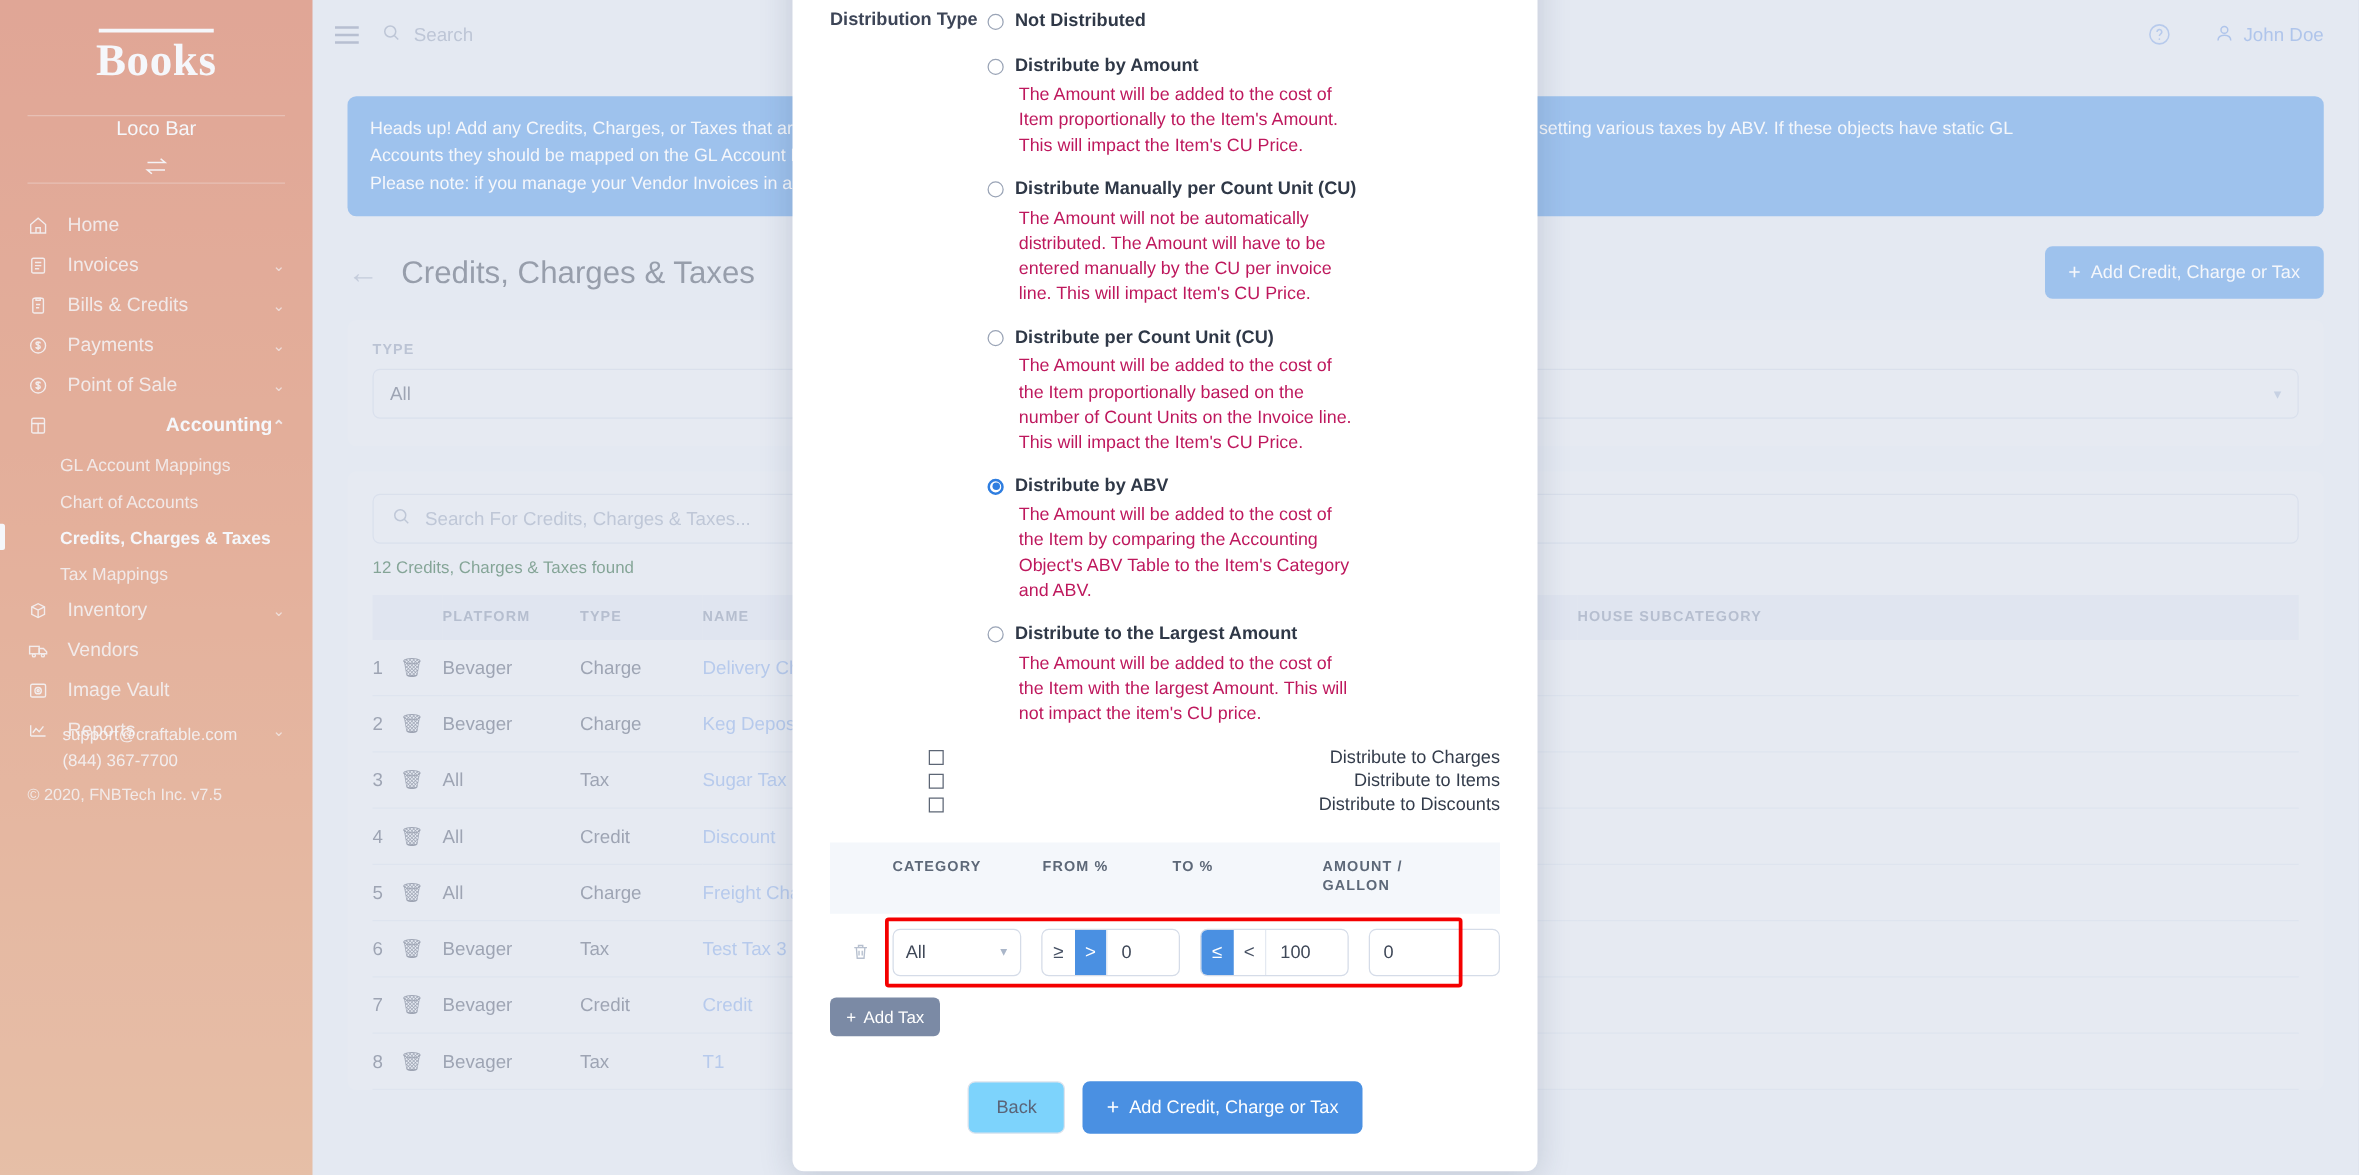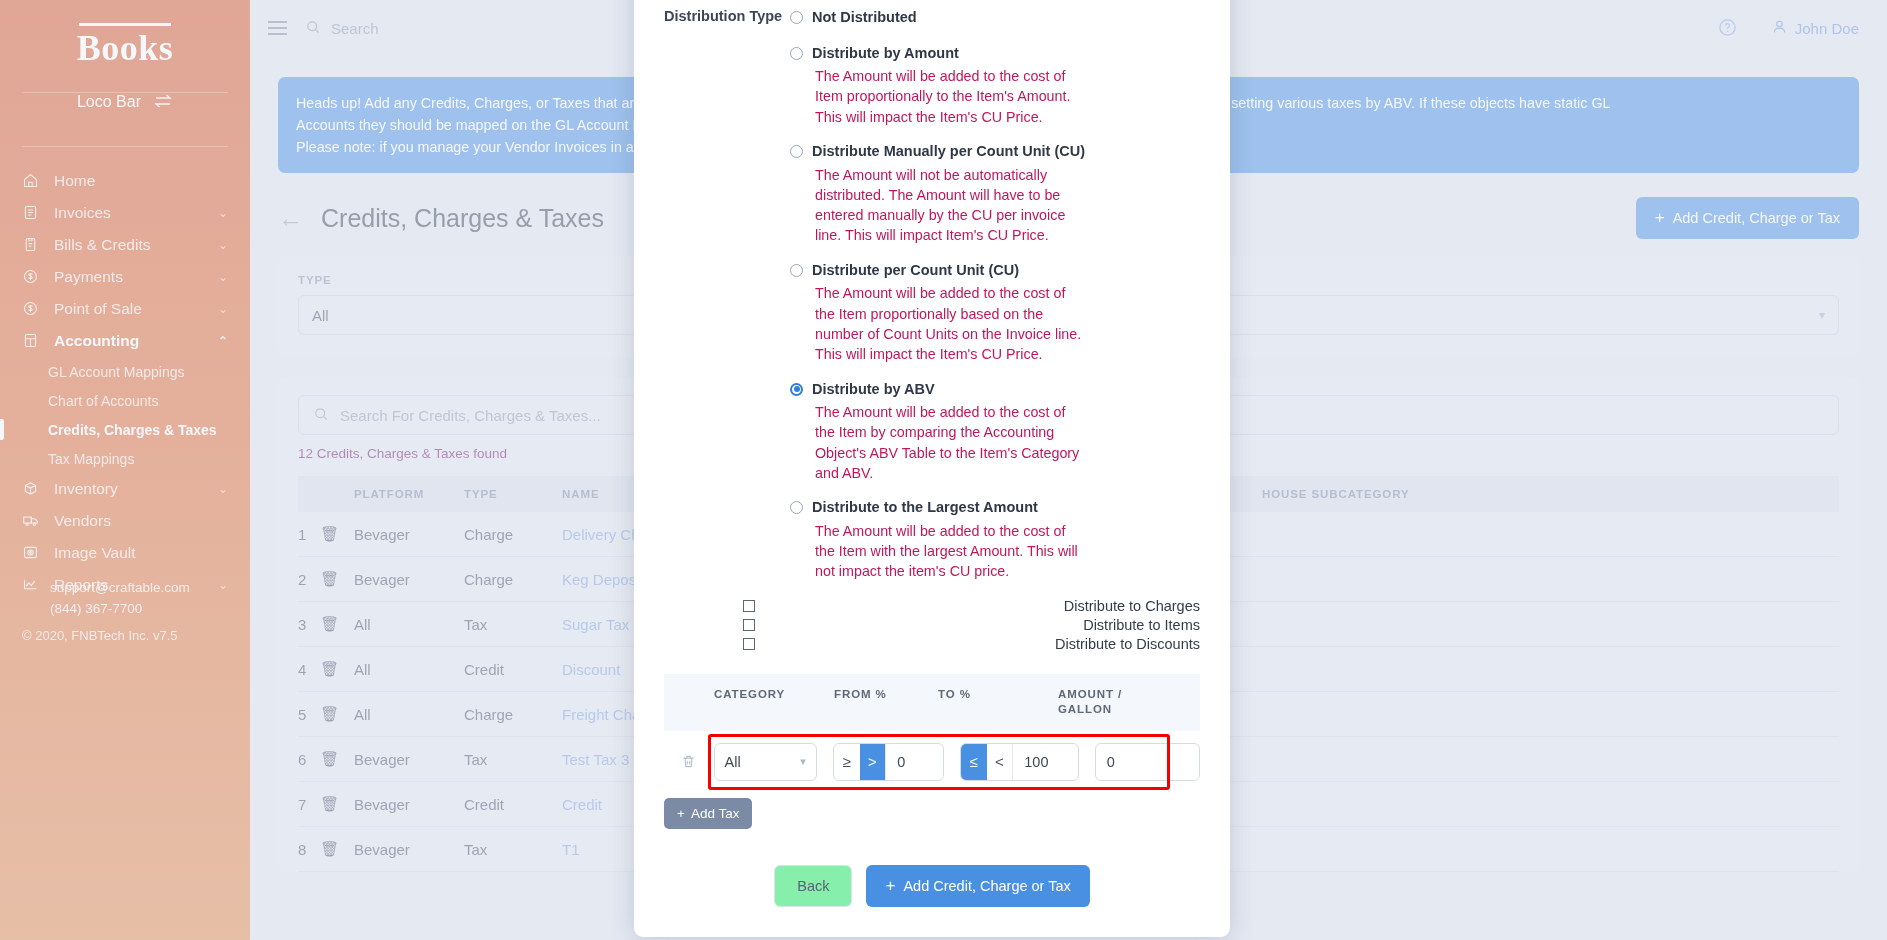--- a/index.html
+++ b/index.html
@@ -25,38 +25,38 @@
     font-family: "Liberation Serif", serif;
     font-weight: 700; font-size: 36px; letter-spacing: .5px;
     color: #ffffff; position: relative; padding-top: 4px;
   }
   .brand-text:before {
     content: ""; position: absolute; left: 2px; right: 2px; top: 0px;
     height: 3px; background: #fff;
   }
   .sb-divider { height: 1px; background: rgba(255,255,255,.30); margin: 0 22px; }
   .venue {
-    height: 53px; display: flex; align-items: flex-start; justify-content: center;
-    gap: 12px; font-size: 16px; color: #fff; cursor: pointer;
+    height: 53px; display: flex; align-items: center; justify-content: center;
+    gap: 12px; font-size: 16px; color: #fff; cursor: pointer; flex-direction: column;
   }
   .venue .swap { font-size: 17px; opacity: .95; }
   .nav { padding-top: 18px; }
   .nav-item {
     display: flex; align-items: center; height: 31px; padding: 0 22px 0 22px;
     font-size: 15.5px; color: rgba(255,255,255,.82); cursor: pointer;
     margin-bottom: 1px;
   }
   .nav-item .ico {
     width: 28px; display: flex; align-items: center; justify-content: flex-start;
     opacity: .85;
   }
   .nav-item .ico svg { display:block; }
   .nav-item .lbl { flex: 1; padding-left: 4px; }
   .nav-item .chev { opacity: .8; font-size: 12px; }
-  .nav-item.active { color: #fff; font-weight: 700; }
+  .nav-item.active { color: #fff; font-weight: 700; text-align: right; }
   .nav-sub {
     display: flex; align-items: center; height: 29px; padding-left: 48px;
     font-size: 14px; color: rgba(255,255,255,.80); cursor: pointer;
     position: relative;
   }
   .nav-sub.active { color: #fff; font-weight: 700; }
   .nav-sub.active:before {
     content: ""; position: absolute; left: 0; top: 4px; bottom: 4px; width: 4px;
     background: #fff; border-radius: 0 2px 2px 0;
   }
@@ -122,21 +122,21 @@
 
   .card2 {
     margin: 20px 28px 0 28px; background: #dfe4ed; border-radius: 7px;
     padding: 18px 20px 0 20px;
   }
   .search-box {
     height: 40px; border: 1px solid #c6cfe0; border-radius: 6px;
     display: flex; align-items: center; gap: 11px; padding: 0 14px;
     font-size: 15px; color: #8e9bb4; width: 100%; cursor: text;
   }
-  .found { font-size: 13.5px; color: #701a75; margin-top: 11px; }
+  .found { font-size: 13.5px; color: #14532d; margin-top: 11px; }
 
   .tbl { margin-top: 15px; width: 100%; border-collapse: collapse; }
   .tbl th {
     text-align: left; font-size: 11.5px; letter-spacing: .9px; color: #7b89a4;
     font-weight: 700; padding: 12px 0; background: #d3dae8;
   }
   .tbl td {
     font-size: 15px; color: #49536a; padding: 13px 0;
     border-bottom: 1px solid #cfd7e6;
   }
@@ -242,21 +242,21 @@
   .add-tax {
     margin-top: 11px; background: #7b8aa5; color: #fff; border: none;
     border-radius: 5px; padding: 8px 13px; font-size: 13.5px; cursor: pointer;
     display: inline-flex; align-items: center; gap: 6px;
     font-family: "Liberation Sans", sans-serif;
   }
   .modal-foot {
     display: flex; justify-content: center; gap: 14px; margin-top: 36px;
   }
   .btn-back {
-    background: #86efac; border: 1px solid #dde3ed; border-radius: 6px;
+    background: #7dd3fc; border: 1px solid #dde3ed; border-radius: 6px;
     padding: 11px 22px; font-size: 14.5px; color: #5a6478; cursor: pointer;
     font-family: "Liberation Sans", sans-serif;
   }
 </style>
 </head>
 <body>
 
 <div id="app">
 
   <aside class="sidebar">

